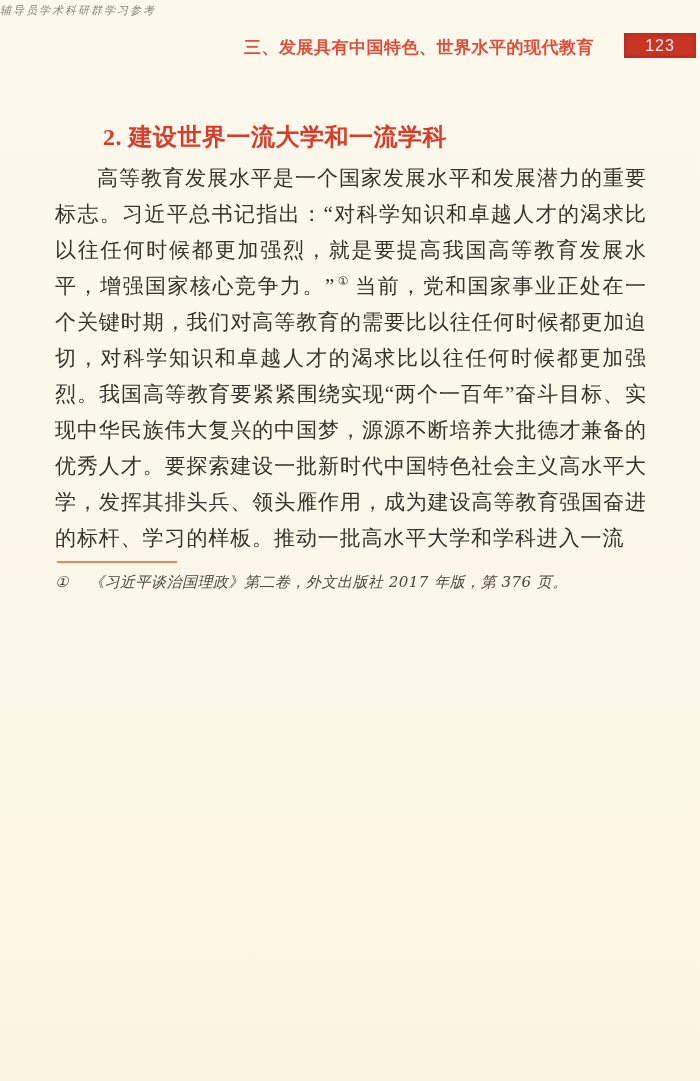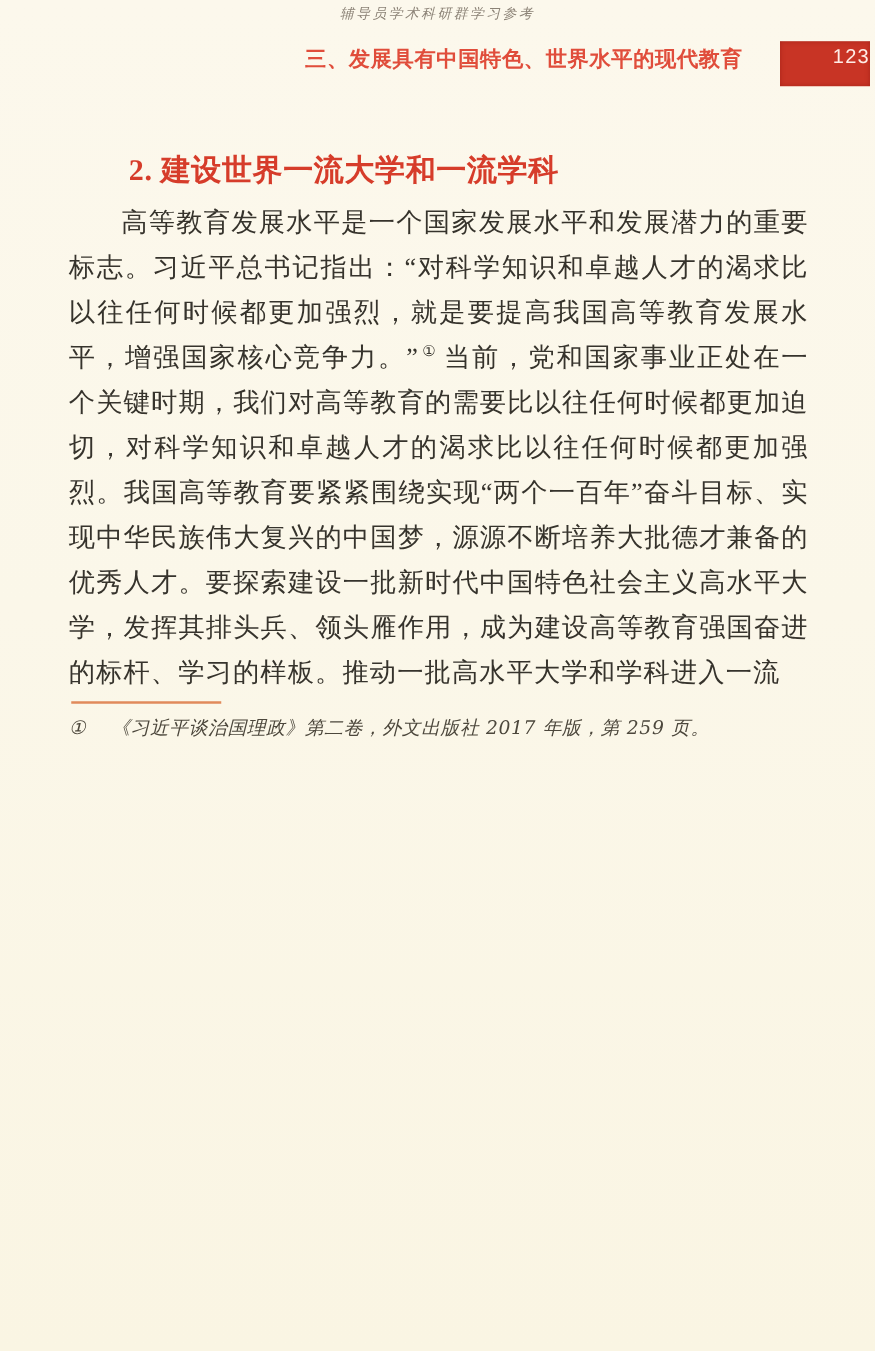--- a/index.html
+++ b/index.html
@@ -3,36 +3,36 @@
 <meta charset="utf-8">
 <style>
   html,body{margin:0;padding:0;background:#e8e4d8;}
   .page{
     position:relative;width:700px;height:1081px;overflow:hidden;
     background:var(--paper,#fbf7e9);
     background-image:linear-gradient(180deg, #fcf8ec 0%, #fbf7e9 45%, #faf5e3 100%);
     font-family:"Liberation Serif","DejaVu Serif",serif;
   }
   .masthead{
-    position:absolute;top:3px;left:0;width:100%;text-align:center;
+    position:absolute;top:3px;left:0;width:100%;text-align:left;
     font-size:11px;letter-spacing:2px;font-style:italic;
     color:var(--masthead_ink,#8b8276);
     font-family:"DejaVu Serif",serif;
   }
   .chapter-title{
     position:absolute;top:36px;right:106px;
     font-size:17px;font-weight:bold;letter-spacing:0.5px;
     color:var(--title_red,#e04d3b);
     font-family:Liberation Serif, serif;
   }
   .page-badge{
-    position:absolute;top:33px;right:4px;width:72px;height:36px;
+    position:absolute;top:33px;right:4px;width:72px;height:25px;
     background:var(--badge_red,#c83425);
     color:var(--badge_text,#ffece6);
-    font-size:16px;line-height:25px;text-align:right;letter-spacing:1px;
+    font-size:16px;line-height:25px;text-align:center;letter-spacing:1px;
     font-family:"Liberation Sans",sans-serif;
     box-shadow:inset 0 0 4px rgba(110,10,0,.35);
   }
   .content{
     position:absolute;left:55px;top:104px;width:592px;
     color:var(--ink,#36332c);
     font-size:21px;line-height:36px;letter-spacing:0.9px;
     text-align:justify;
   }
   .content p{margin:0;padding:0;}
@@ -76,18 +76,18 @@
 
 
     <h2 class="section">2. 建设世界一流大学和一流学科</h2>
 
     <p class="indent"><span>高等教育发展水平是一个国家发展水平和发展潜力的重要标志。习近平总书记指出：“对科学知识和卓越人才的渴求比以往任何时候都更加强烈，就是要提高我国高等教育发展水平，增强国家核心竞争力。”</span><sup class="fn-ref">①</sup><span>当前，党和国家事业正处在一个关键时期，我们对高等教育的需要比以往任何时候都更加迫切，对科学知识和卓越人才的渴求比以往任何时候都更加强烈。我国高等教育要紧紧围绕实现“两个一百年”奋斗目标、实现中华民族伟大复兴的中国梦，源源不断培养大批德才兼备的优秀人才。要探索建设一批新时代中国特色社会主义高水平大学，发挥其排头兵、领头雁作用，成为建设高等教育强国奋进的标杆、学习的样板。推动一批高水平大学和学科进入一流</span></p>
 
     <hr class="footnote-rule">
 
     <div class="footnote">
       <span class="fn-marker">①</span>
-      <span class="fn-text">《习近平谈治国理政》第二卷，外文出版社 2017 年版，第 259 页。</span>
+      <span class="fn-text">《习近平谈治国理政》第二卷，外文出版社 2017 年版，第 376 页。</span>
     </div>
 
   </div>
 
 </div>
 
 </body></html>

